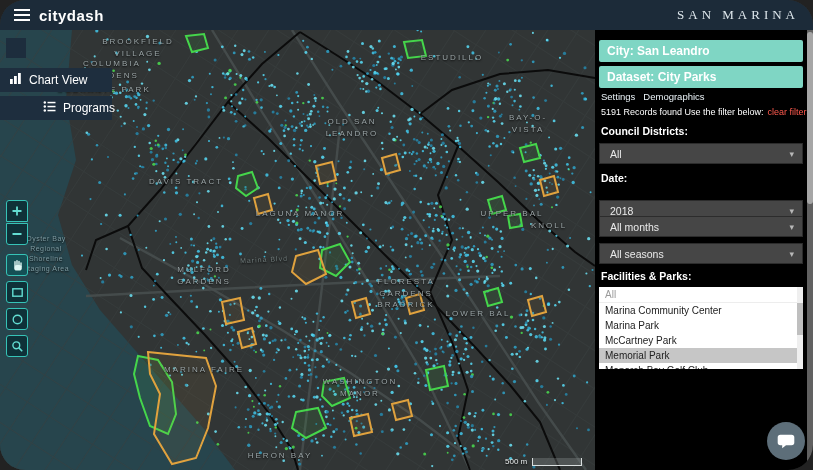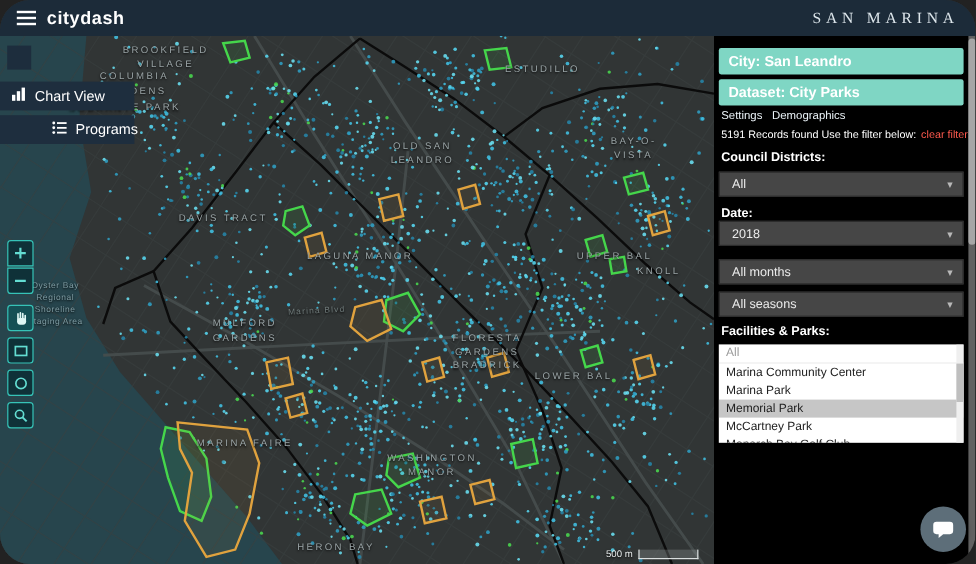--- a/index.html
+++ b/index.html
@@ -62,21 +62,21 @@
   .records{position:absolute;top:77px;left:6px;color:#fff;font-size:9px;white-space:nowrap;}
   .records .clear{color:#ff5a4e;margin-left:4px;cursor:pointer;}
 
   .strip{position:absolute;left:0;width:212px;height:15px;background:#000;color:#fff;font-weight:bold;
          font-size:10.5px;line-height:15px;padding-left:6px;box-sizing:border-box;}
   #strip-council{top:94px;} #strip-date{top:141px;} #strip-fac{top:239px;}
 
   .select{position:absolute;left:4px;width:204px;height:21px;background:#464646;border:1px solid #2c2c2c;
           color:#eaeaea;font-size:10.5px;line-height:21px;padding-left:10px;box-sizing:border-box;cursor:pointer;}
   .select::after{content:"▾";position:absolute;right:8px;top:0;color:#b8b8b8;font-size:9px;}
-  #sel-council{top:113px;} #sel-year{top:154px;} #sel-months{top:186px;} #sel-seasons{top:213px;}
+  #sel-council{top:113px;} #sel-year{top:170px;} #sel-months{top:186px;} #sel-seasons{top:213px;}
 
   .flist{position:absolute;top:257px;left:4px;width:204px;height:82px;background:#fff;overflow:hidden;}
   .f-filter{height:15px;line-height:15px;padding-left:6px;color:#9a9a9a;font-size:10px;
             border-bottom:1px solid #ededed;cursor:text;}
   .f-item{height:15px;line-height:15px;padding-left:6px;color:#222;font-size:10px;cursor:pointer;}
   .f-item.sel{background:#c6c6c6;}
   .lscroll{position:absolute;top:0;right:0;width:6px;height:100%;background:#efefef;}
   .lthumb{position:absolute;top:16px;left:0;width:6px;height:32px;background:#bfbfbf;}
 
   .chat{position:absolute;right:8px;bottom:10px;width:38px;height:38px;border-radius:50%;background:#5d6e79;
@@ -2012,22 +2012,22 @@
     <div class="select" id="sel-year">2018</div>
     <div class="select" id="sel-months">All months</div>
     <div class="select" id="sel-seasons">All seasons</div>
 
     <div class="strip" id="strip-fac">Facilities &amp; Parks:</div>
     <div class="flist">
       <div class="f-filter">All</div>
       <div id="facilities-items">
           <div class="f-item">Marina Community Center</div>
           <div class="f-item">Marina Park</div>
+          <div class="f-item">McCartney Park</div>
           <div class="f-item sel">Memorial Park</div>
-          <div class="f-item">McCartney Park</div>
           <div class="f-item">Monarch Bay Golf Club</div>
         </div>
       <div class="lscroll">
           <div class="lthumb"></div>
         </div>
     </div>
 
     <div class="vscroll">
         <div class="vthumb"></div>
       </div>

